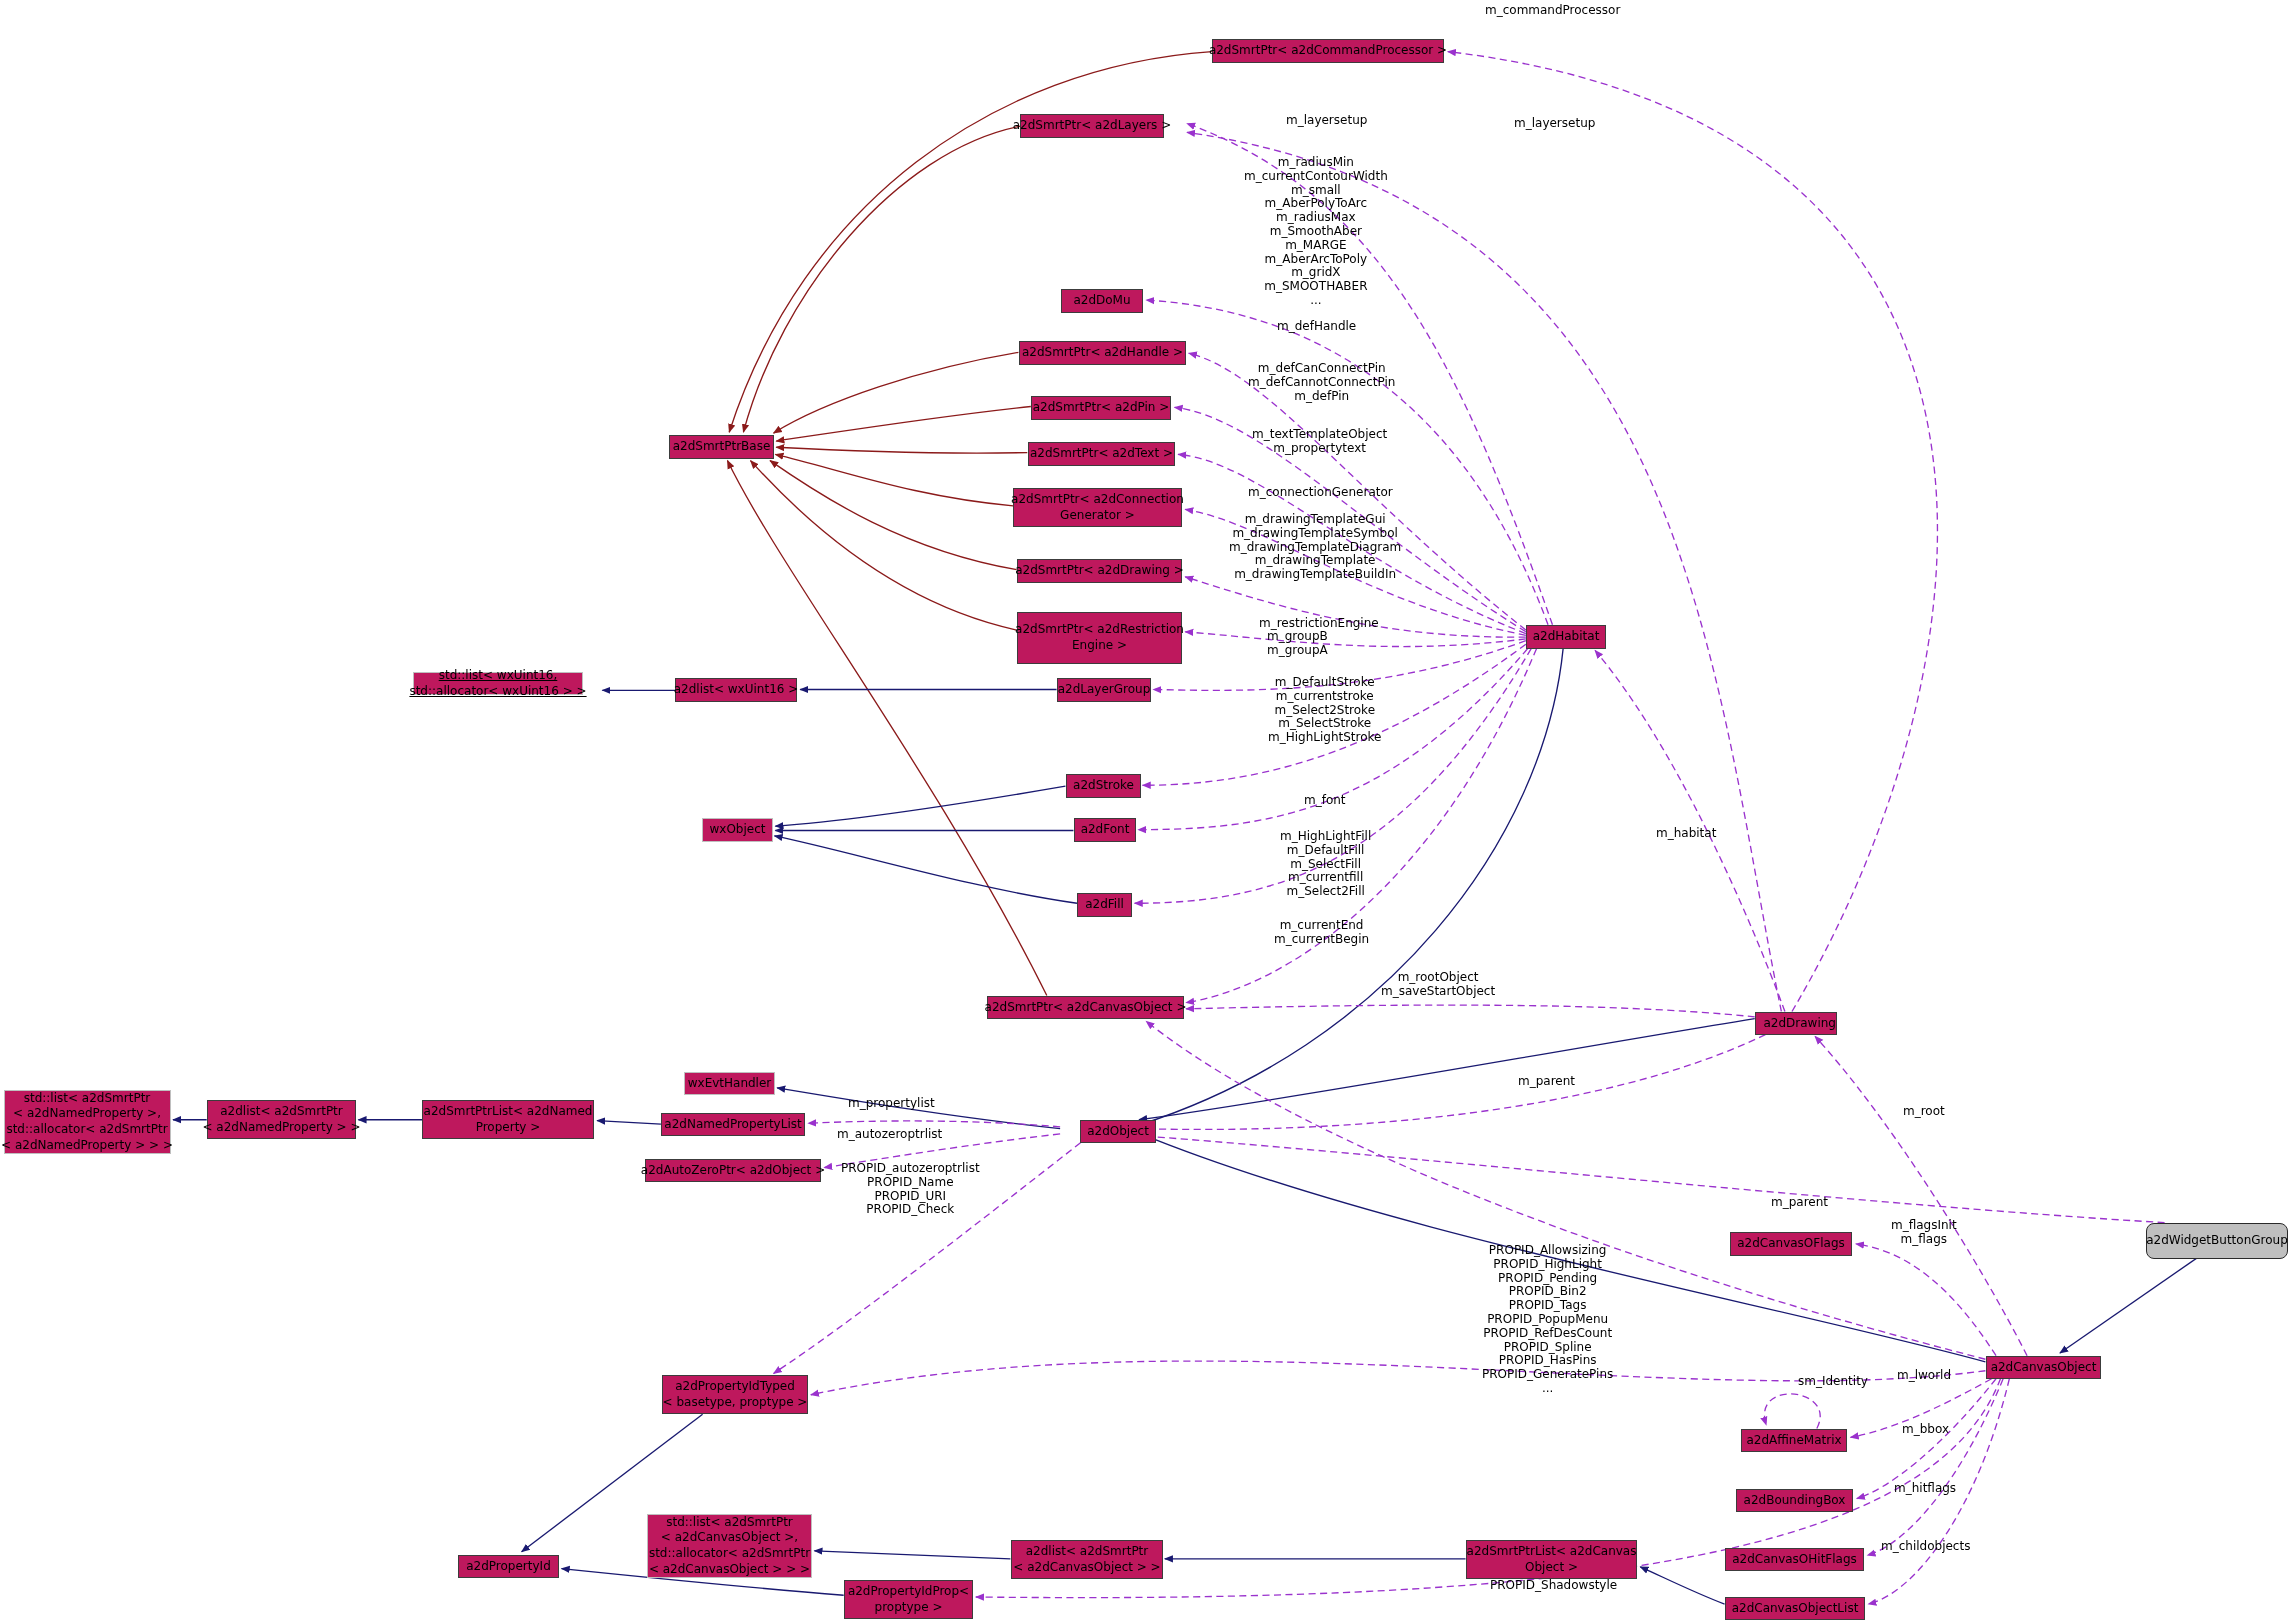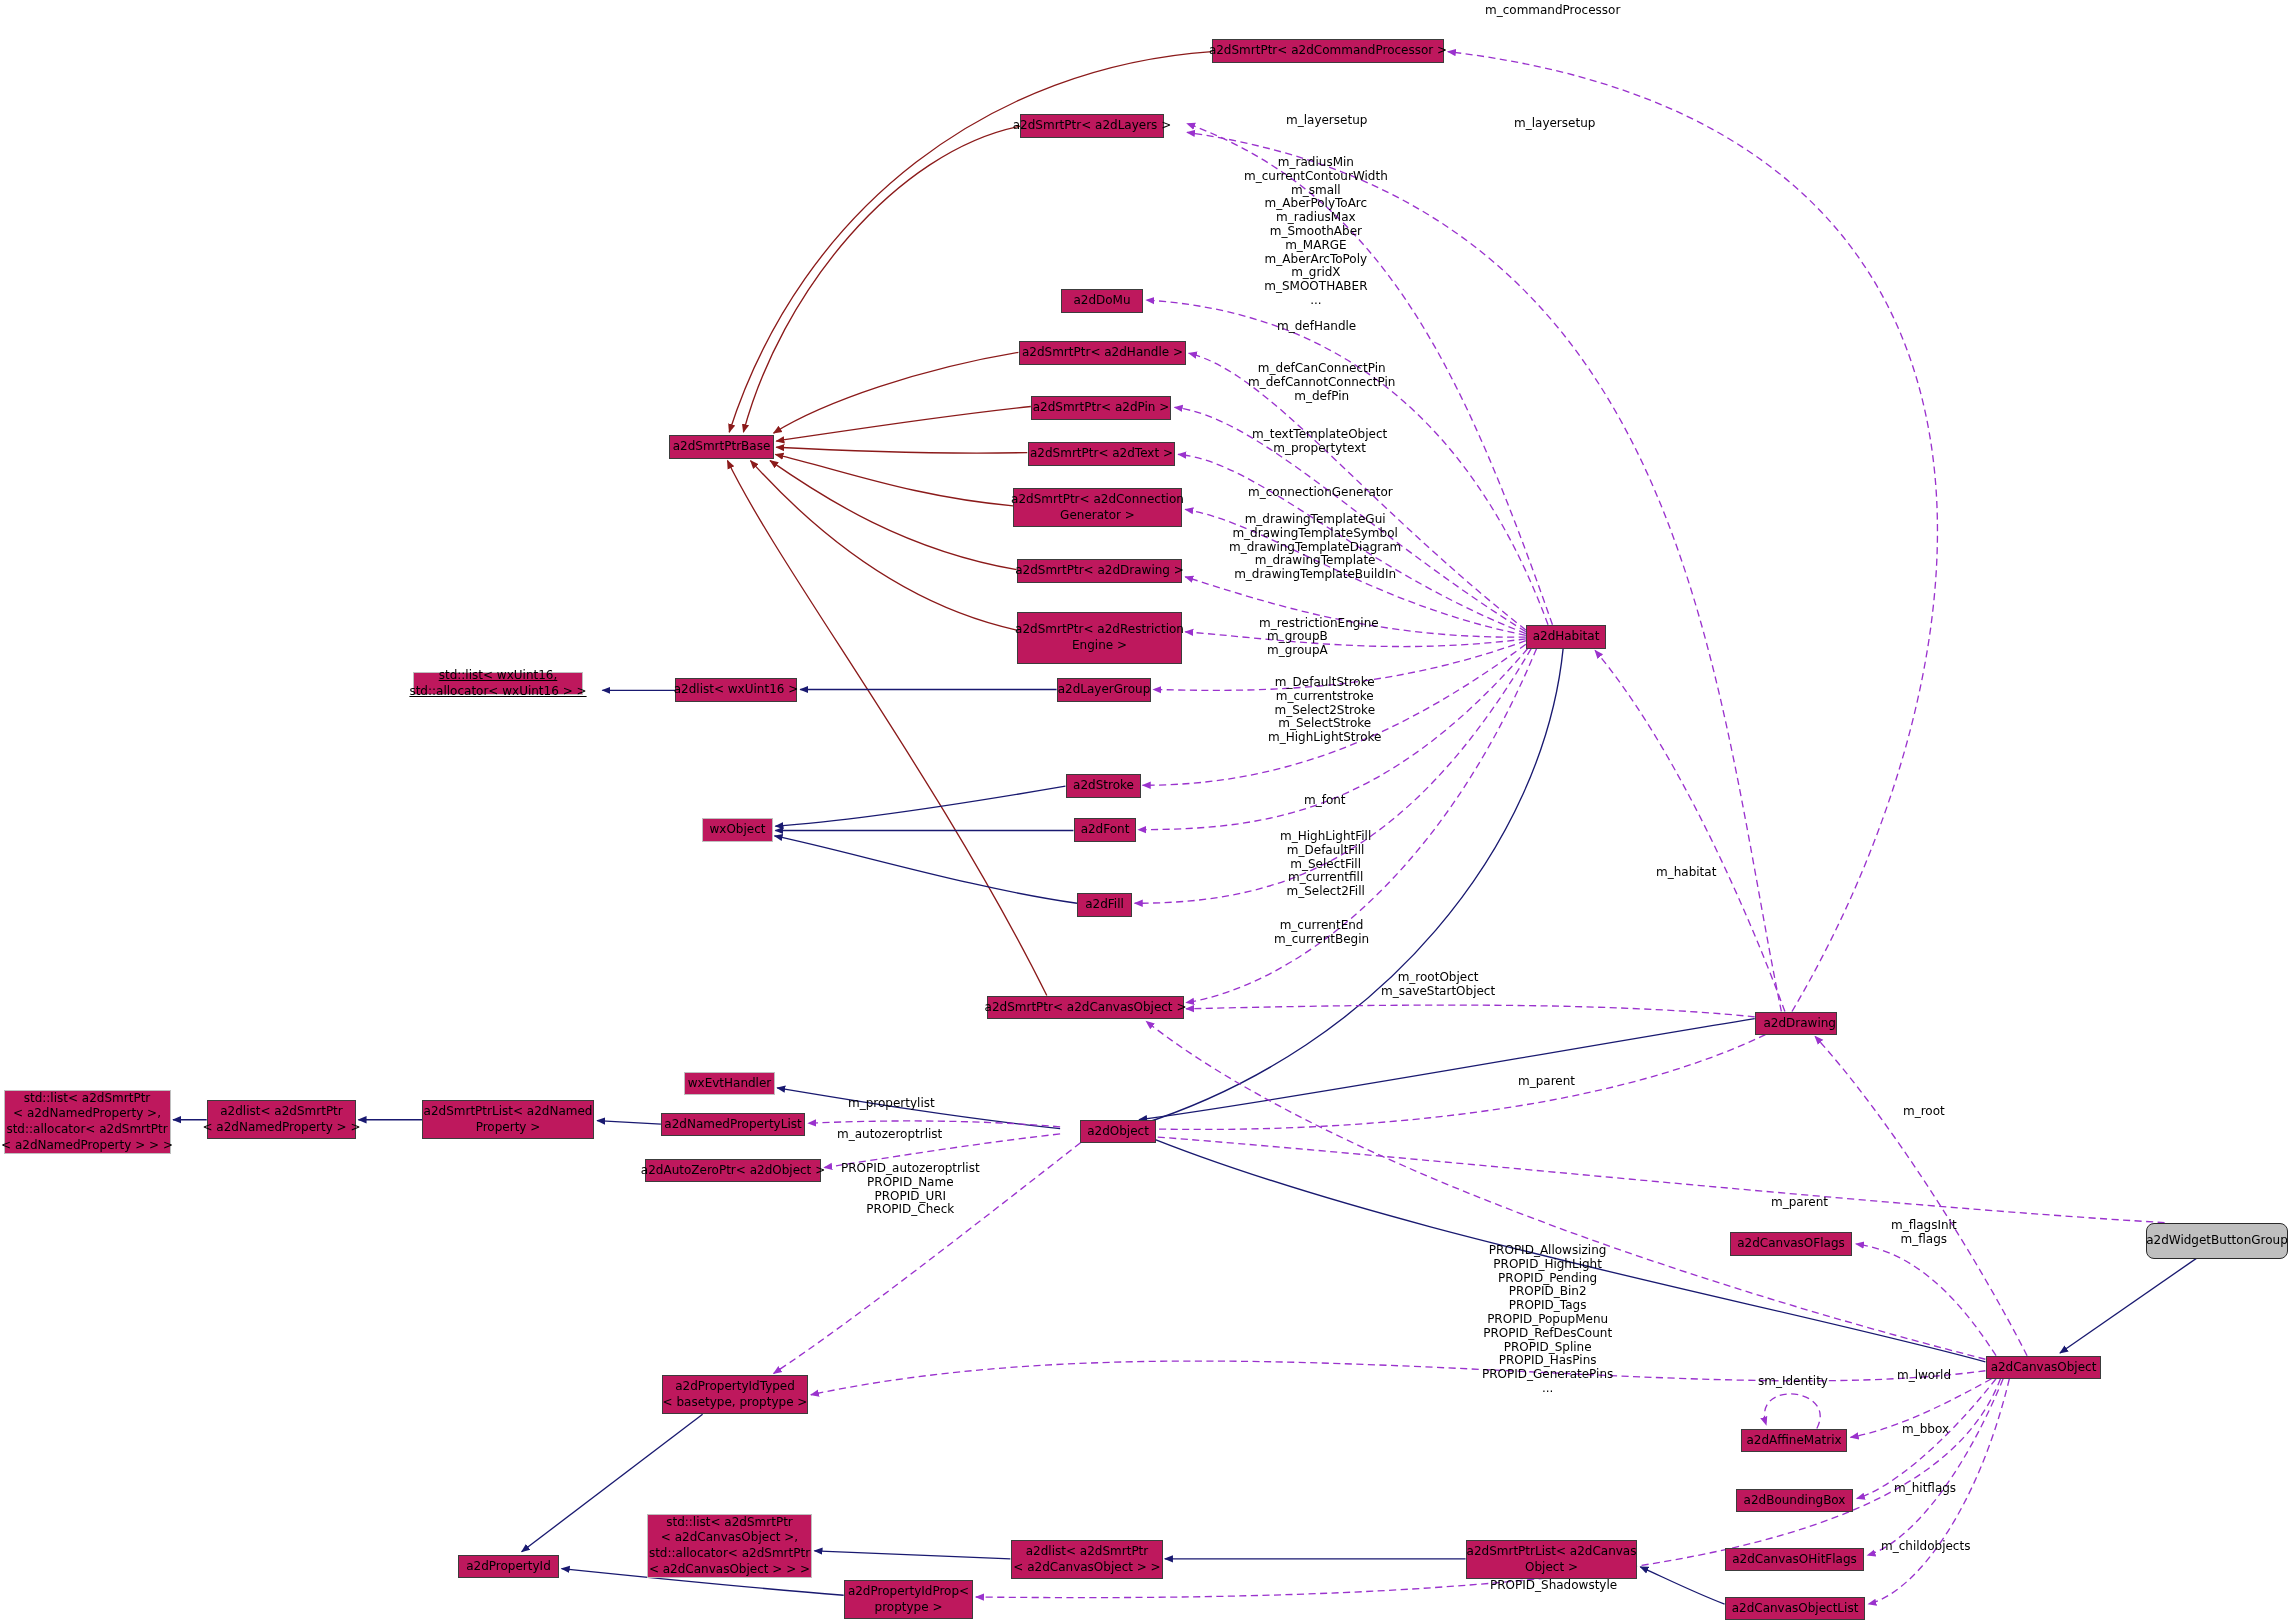--- a/index.html
+++ b/index.html
@@ -290,21 +290,21 @@
       <div>m_HighLightFill</div>
       <div>m_DefaultFill</div>
       <div>m_SelectFill</div>
       <div>m_currentfill</div>
       <div>m_Select2Fill</div>
     </div>
     <div class="elabel" style="top: 919px; left: 1274px;">
       <div>m_currentEnd</div>
       <div>m_currentBegin</div>
     </div>
-    <div class="elabel" style="top: 827px; left: 1656px; margin-top: 39px;">
+    <div class="elabel" style="top: 827px; left: 1656px;">
       <div>m_habitat</div>
     </div>
     <div class="elabel" style="top: 971px; left: 1381px;">
       <div>m_rootObject</div>
       <div>m_saveStartObject</div>
     </div>
     <div class="elabel" style="top: 1105px; left: 1903px;">
       <div>m_root</div>
     </div>
     <div class="elabel" style="top: 1075px; left: 1518px;">
@@ -323,21 +323,21 @@
       <div>PROPID_Pending</div>
       <div>PROPID_Bin2</div>
       <div>PROPID_Tags</div>
       <div>PROPID_PopupMenu</div>
       <div>PROPID_RefDesCount</div>
       <div>PROPID_Spline</div>
       <div>PROPID_HasPins</div>
       <div>PROPID_GeneratePins</div>
       <div>...</div>
     </div>
-    <div class="elabel" style="top: 1375px; left: 1758px;">
+    <div class="elabel" style="top: 1375px; left: 1798px;">
       <div>sm_Identity</div>
     </div>
     <div class="elabel" style="top: 1369px; left: 1897px;">
       <div>m_lworld</div>
     </div>
     <div class="elabel" style="top: 1423px; left: 1902px;">
       <div>m_bbox</div>
     </div>
     <div class="elabel" style="top: 1482px; left: 1894px;">
       <div>m_hitflags</div>

